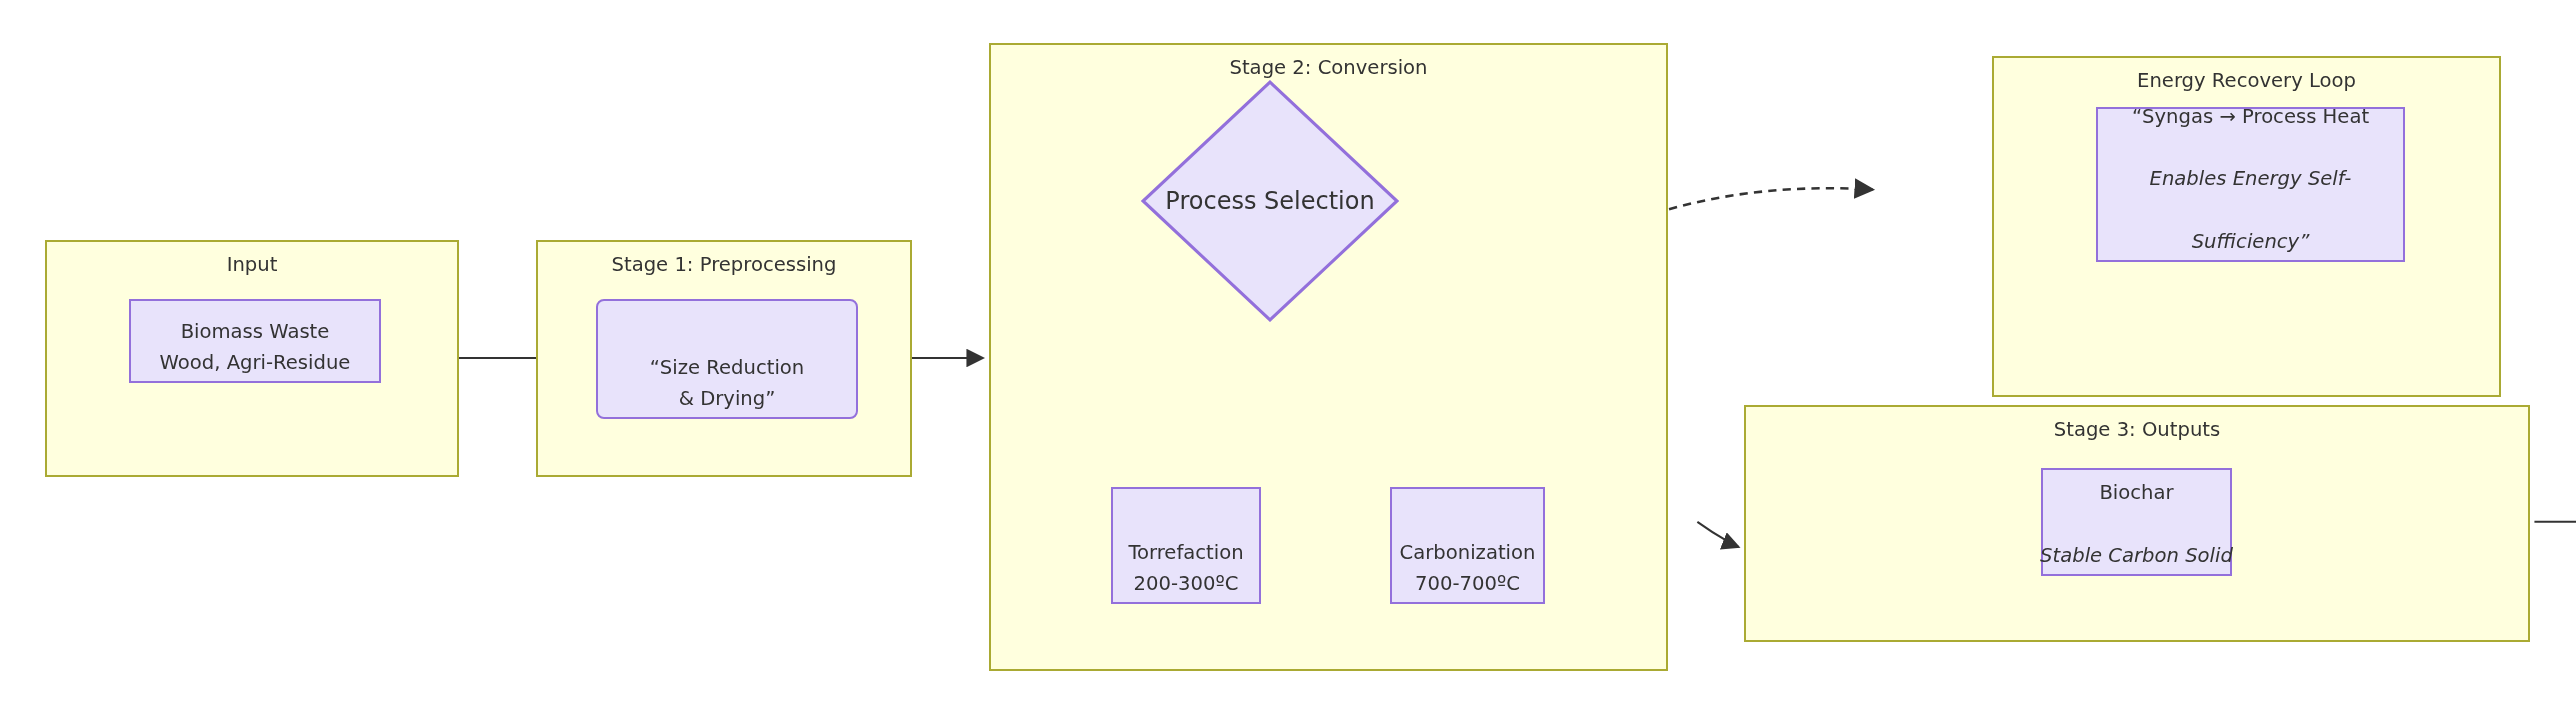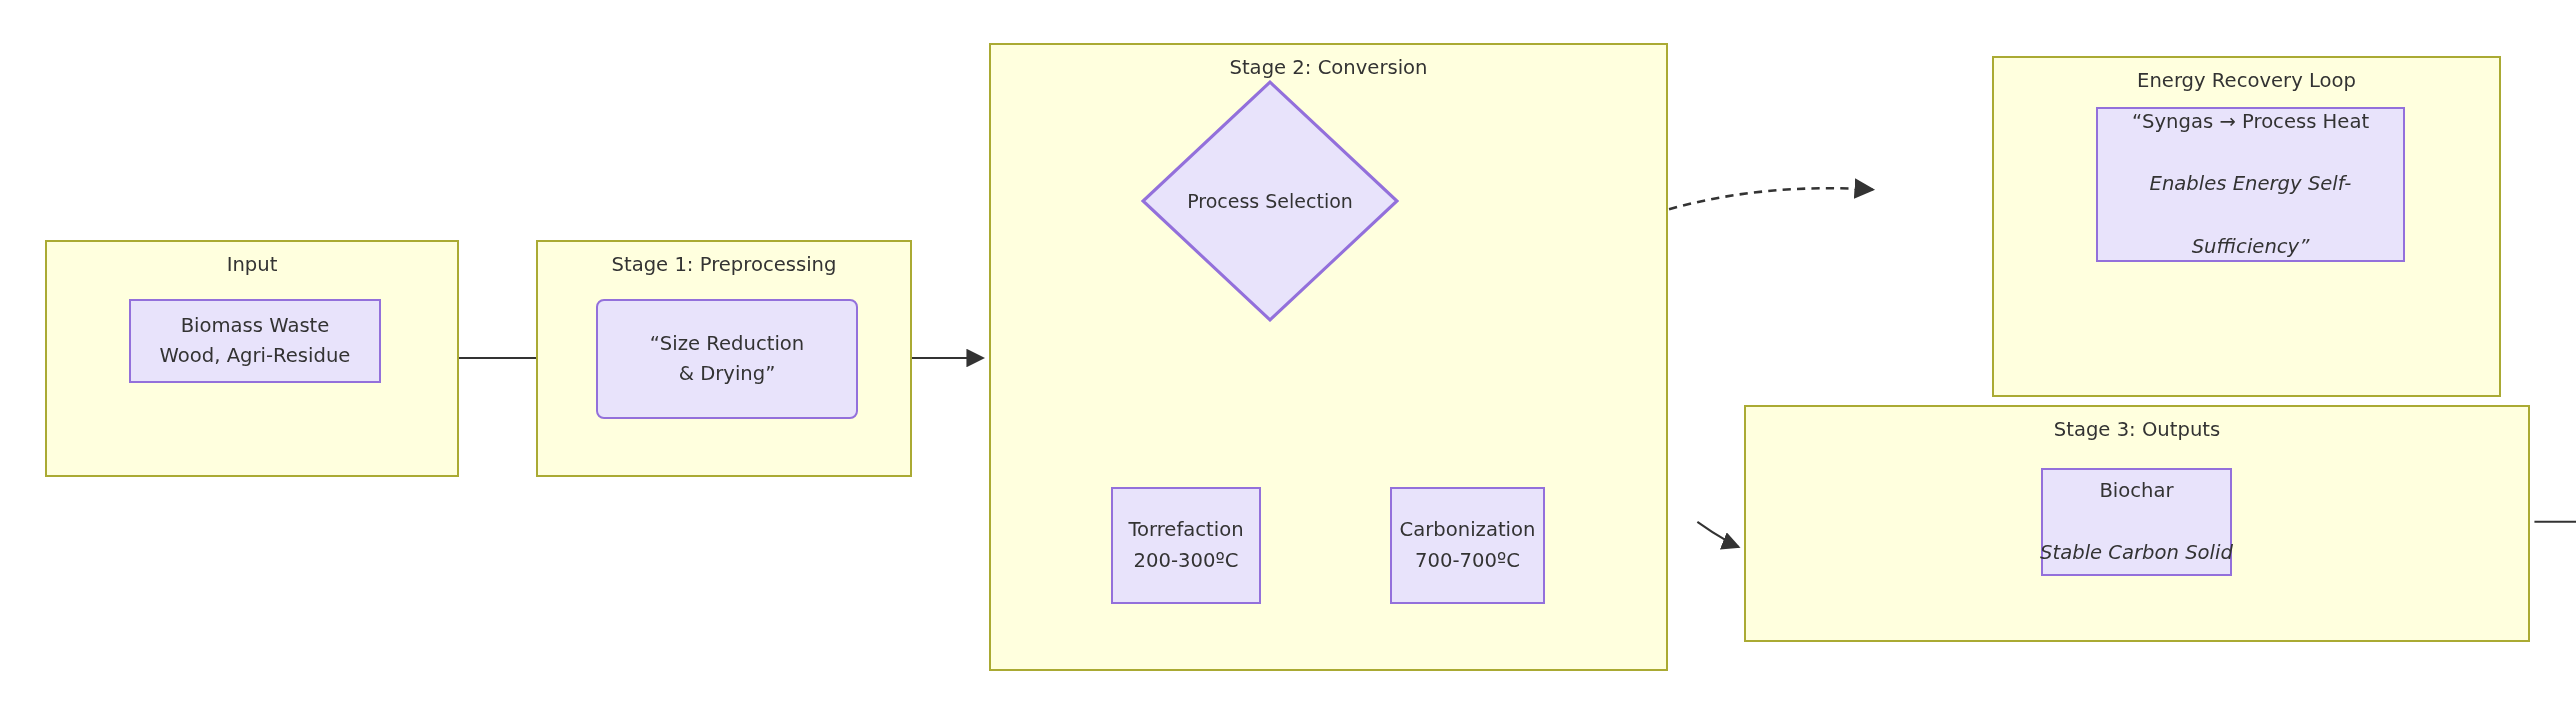--- a/index.html
+++ b/index.html
@@ -30,21 +30,21 @@
     pointer-events:none;
   }
   .node{
     position:absolute;
     background:#e8e3fb;
     border:2.1px solid #9370db;
     box-sizing:border-box;
     display:flex;
     flex-direction:column;
     align-items:center;
-    justify-content:center;
+    justify-content:flex-end;
     text-align:center;
     color:#333333;
     font-size:19.6px;
     line-height:1.55;
     padding:3.1px 7.2px;
   }
   .node .ln{display:block;white-space:nowrap;}
   .node .ln.it{font-style:italic;margin-top:32px;}
 
   .diamond{
@@ -53,21 +53,21 @@
     align-items:center;
     justify-content:center;
   }
   .diamond .dshape{
     position:absolute;
     left:0;top:0;width:100%;height:100%;
   }
   .diamond .dlabel{
     position:relative;
     z-index:2;
-    font-size:19px;
+    font-size:24px;
     color:#333333;
     white-space:nowrap;
   }
   svg.edges{
     position:absolute;left:0;top:0;
     width:3437px;height:716px;
     overflow:visible;
     pointer-events:none;
   }
   .edge-path{fill:none;stroke:#333333;stroke-width:4;}

